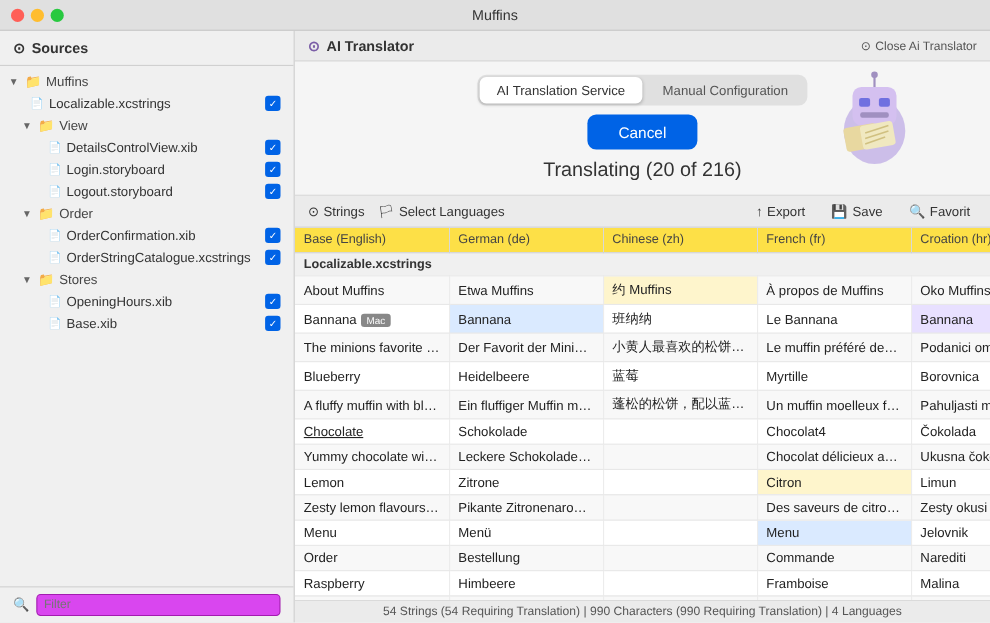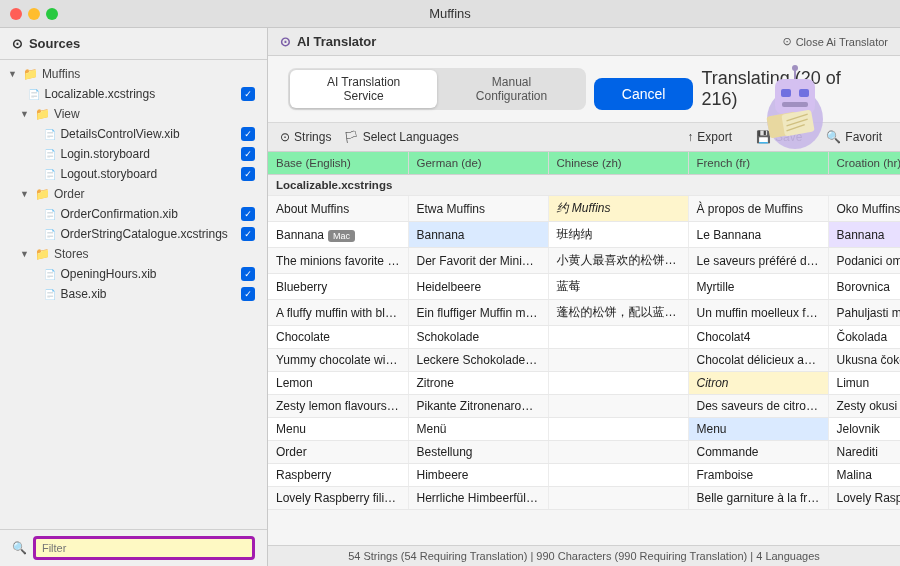--- a/index.html
+++ b/index.html
@@ -113,25 +113,25 @@
 
     .sidebar-footer {
       padding: 6px 12px;
       border-top: 1px solid #d0d0d0;
       display: flex;
       align-items: center;
       gap: 6px;
     }
     .filter-input {
       flex: 1;
-      border: 3px solid #a21caf;
+      border: 1px solid #a21caf;
       border-radius: 4px;
       padding: 3px 6px;
       font-size: 11px;
-      background: #fef9c3;
+      background: #d946ef;
       outline: none;
     }
 
     
     .right-panel {
       flex: 1;
       display: flex;
       flex-direction: column;
       background: #f5f5f5;
       overflow: hidden;
@@ -170,22 +170,22 @@
       background: #f5f5f5;
       padding: 12px 20px;
       display: flex;
       align-items: center;
       justify-content: center;
       position: relative;
       border-bottom: 1px solid #d8d8d8;
     }
     .translation-center {
       display: flex;
-      flex-direction: row;
-      align-items: flex-end;
+      flex-direction: column;
+      align-items: center;
       gap: 8px;
     }
     .tab-group {
       display: flex;
       background: #e0e0e0;
       border-radius: 8px;
       padding: 2px;
       gap: 2px;
     }
     .tab-btn {
@@ -262,21 +262,21 @@
     .table-container {
       flex: 1;
       overflow: auto;
     }
     table {
       width: 100%;
       border-collapse: collapse;
       font-size: 12px;
     }
     thead th {
-      background: #86efac;
+      background: #fde047;
       padding: 5px 8px;
       text-align: left;
       font-weight: 500;
       color: #444;
       border-bottom: 1px solid #d0d0d0;
       border-right: 1px solid #d8d8d8;
       position: sticky;
       top: 0;
       z-index: 10;
       font-size: 11.5px;
@@ -294,21 +294,21 @@
     }
     tr:nth-child(even) td { background: #f8f8f8; }
     tr:nth-child(odd) td { background: #ffffff; }
     .col-base { width: 140px; font-weight: 400; }
     .col-de { width: 140px; }
     .col-zh { width: 140px; }
     .col-fr { width: 140px; }
     .col-hr { width: 140px; }
 
     
-    .cell-yellow { background: #fef5cc !important; font-style: italic; }
+    .cell-yellow { background: #fef5cc !important; }
     .cell-blue { background: #daeaff !important; }
     .cell-purple { background: #e8e0ff !important; }
 
     .group-header td {
       font-weight: 700;
       background: #f0f0f0 !important;
       color: #333;
       font-size: 11.5px;
     }
 
@@ -522,39 +522,39 @@
               <td style="max-width: 140px;">Bannana<span class="mac-badge">Mac</span></td>
               <td class="cell-blue">Bannana</td>
               <td>班纳纳</td>
               <td>Le Bannana</td>
               <td class="cell-purple">Bannana</td>
             </tr>
             <tr>
               <td style="max-width: 140px;">The minions favorite M…</td>
               <td>Der Favorit der Minions…</td>
               <td>小黄人最喜欢的松饼，香…</td>
-              <td>Le saveurs préféré des…</td>
+              <td>Le muffin préféré des…</td>
               <td>Podanici omi…</td>
             </tr>
             <tr>
               <td style="max-width: 140px;">Blueberry</td>
               <td>Heidelbeere</td>
               <td>蓝莓</td>
               <td>Myrtille</td>
               <td>Borovnica</td>
             </tr>
             <tr>
               <td style="max-width: 140px;">A fluffy muffin with blu…</td>
               <td>Ein fluffiger Muffin mit…</td>
               <td>蓬松的松饼，配以蓝莓和…</td>
               <td>Un muffin moelleux fou…</td>
               <td>Pahuljasti mu…</td>
             </tr>
             <tr>
-              <td style="max-width: 140px;">Chocolate</td>
+              <td style="max-width: 140px; text-decoration: underline;">Chocolate</td>
               <td>Schokolade</td>
               <td></td>
               <td>Chocolat4</td>
               <td>Čokolada</td>
             </tr>
             <tr>
               <td style="max-width: 140px;">Yummy chocolate with…</td>
               <td>Leckere Schokolade mi…</td>
               <td></td>
               <td>Chocolat délicieux avec…</td>

